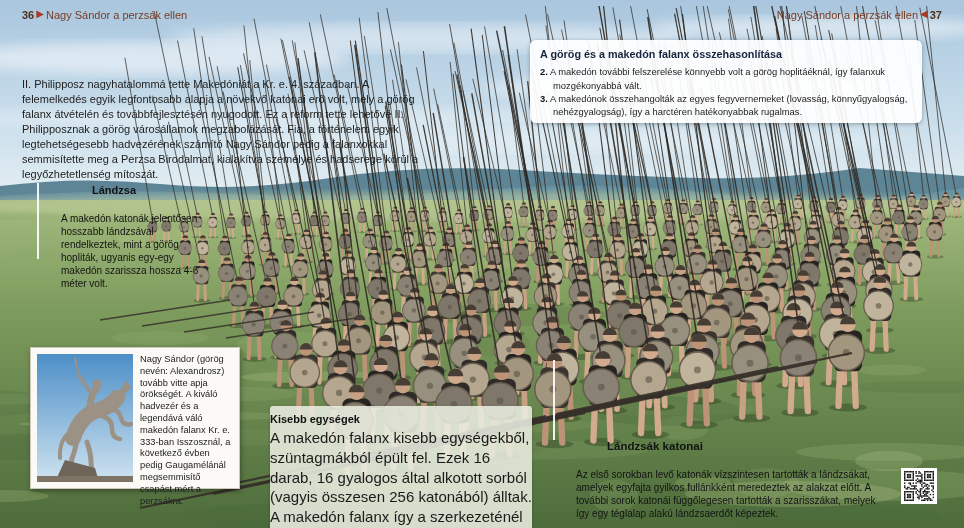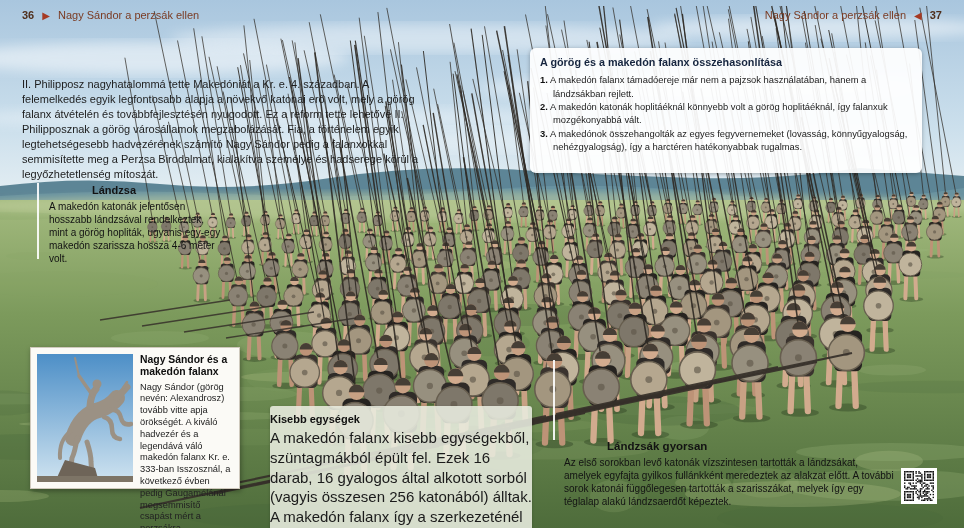--- a/index.html
+++ b/index.html
@@ -1,44 +1,44 @@
 <!DOCTYPE html>
 <html><head>
 <meta charset="utf-8">
 <style>
   html,body{margin:0;padding:0;background:#222;}
   .page{position:relative;width:964px;height:528px;overflow:hidden;
         font-family:"Liberation Sans",sans-serif;background:#9db579;}
   #scene{position:absolute;inset:0;}
   #scene svg{display:block;}
 
-  .header{position:absolute;top:9px;font-size:11px;color:#7a3b23;display:flex;align-items:flex-end;gap:8px;}
+  .header{position:absolute;top:9px;font-size:11px;color:#7a3b23;display:flex;align-items:flex-start;gap:2px;}
   .header .pgnum{font-weight:700;color:#50301d;}
   .header .tri{color:#a63a24;font-size:10px;line-height:1;}
   #header-left{left:22px;}
   #header-right{right:22px;}
 
   .page-title{position:absolute;top:33px;left:21px;margin:0;font-size:30px;font-weight:800;
               color:#0f0f0f;letter-spacing:-0.4px;}
   .intro{position:absolute;top:77px;left:22px;width:398px;font-size:11px;line-height:1.36;color:#1d1d1d;margin:0;}
 
   .cmp-box{position:absolute;top:40px;left:530px;width:372px;background:rgba(255,255,255,.93);
-           border-radius:6px;padding:7px 10px 20px;box-shadow:0 1px 4px rgba(0,0,0,.3);
-           font-size:9.4px;color:#222;line-height:1.42;margin-top:8px;}
+           border-radius:6px;padding:7px 10px 4px;box-shadow:0 1px 4px rgba(0,0,0,.3);
+           font-size:9.4px;color:#222;line-height:1.42;}
   .cmp-title{font-size:10.8px;font-weight:700;color:#16253f;margin:0 0 3px;}
   .cmp-item{padding-left:13px;text-indent:-13px;}
   .cmp-item b{color:#111;}
 
   .callout-line{position:absolute;width:2px;background:rgba(255,255,255,.9);}
   #line-landzsa{left:37px;top:183px;height:76px;}
   #line-erdeje{left:553px;top:360px;height:80px;}
 
   .callout{position:absolute;color:#131313;}
   .callout h4{font-size:11px;font-weight:700;margin:0 0 3px;padding-left:47px;}
-  .callout p{font-size:10px;margin:4px;line-height:1.3;}
+  .callout p{font-size:10px;margin:16px;line-height:1.3;}
   #co-landzsa{left:45px;top:184px;width:182px;}
   #co-erdeje{left:560px;top:440px;width:340px;}
   #co-erdeje h4{font-size:11.5px;}
 
   .ns-box{position:absolute;left:30px;top:347px;width:210px;height:142px;background:#fbfaf6;
           border:1px solid #cfc9bd;box-shadow:1px 2px 5px rgba(0,0,0,.35);
           padding:6px;display:flex;gap:7px;box-sizing:border-box;}
   .ns-img{width:96px;height:128px;flex:none;}
   .ns-text{font-size:9.3px;line-height:1.27;color:#222;}
   .ns-text h4{font-size:10.4px;margin:0 0 3px;line-height:1.18;color:#0e0e0e;}
@@ -2336,26 +2336,22 @@
     <span>Nagy Sándor a perzsák ellen</span>
     <span class="tri">◀</span>
     <span class="pgnum">37</span>
   </div>
 
   <p class="intro">II. Philipposz nagyhatalommá tette Makedóniát a Kr. e. 4. században. A felemelkedés egyik legfontosabb alapja a növekvő katonai erő volt, mely a görög falanx átvételén és továbbfejlesztésén nyugodott. Ez a reform tette lehetővé II. Philipposznak a görög városállamok megzabolázását. Fia, a történelem egyik legtehetségesebb hadvezérének számító Nagy Sándor pedig a falanxokkal semmisítette meg a Perzsa Birodalmat, kialakítva személye és hadserege körül a legyőzhetetlenség mítoszát.</p>
 
   <div class="cmp-box">
     <div class="cmp-title">A görög és a makedón falanx összehasonlítása</div>
     <div class="cmp-item">
-      <b>1.</b>
-      <span>A makedón falanx támadóereje már nem a pajzsok használatában, hanem a lándzsákban rejlett.</span>
-    </div>
-    <div class="cmp-item">
       <b>2.</b>
-      <span>A makedón katonák hoplitáéknál könnyebb volt a görög hoplitáéknál, így falanxuk mozgékonyabbá vált.</span>
+      <span>A makedón további felszerelése könnyebb volt a görög hoplitáéknál, így falanxuk mozgékonyabbá vált.</span>
     </div>
     <div class="cmp-item">
       <b>3.</b>
       <span>A makedónok összehangolták az egyes fegyvernemeket (lovasság, könnyűgyalogság, nehézgyalogság), így a harctéren hatékonyabbak rugalmas.</span>
     </div>
   </div>
 
   <div class="callout-line" id="line-landzsa"></div>
   <div class="callout" id="co-landzsa">
     <h4>Lándzsa</h4>
@@ -2382,33 +2378,32 @@
         <path d="M33,78 q-11,8 -10,26" stroke-width="4"></path>
         <path d="M53,52 q1,-12 6,-17" stroke-width="7"></path>
         <path d="M56,42 L42,22" stroke-width="3.5"></path>
         <path d="M42,22 L38,4" stroke-width="2"></path>
       </g>
       <circle cx="60" cy="30" r="4.5" fill="#9b9184"></circle>
       <path d="M18,128 L28,106 L58,114 L62,128 Z" fill="#6e6458"></path>
       <rect y="122" width="96" height="6" fill="#7d7466"></rect>
     </svg>
     <div class="ns-text">
-      <h4>Nagy Sándor és a makedón falanx</h4>
       <p>Nagy Sándor (görög nevén: Alexandrosz) tovább vitte apja örökségét. A kiváló hadvezér és a legendává váló makedón falanx Kr. e. 333-ban Isszosznál, a következő évben pedig Gaugamélánál megsemmisítő csapást mért a perzsákra.</p>
     </div>
   </div>
 
   <div class="kisebb">
     <h4>Kisebb egységek</h4>
     <p>A makedón falanx kisebb egységekből, szüntagmákból épült fel. Ezek 16 darab, 16 gyalogos által alkotott sorból (vagyis összesen 256 katonából) álltak. A makedón falanx így a szerkezeténél fogva rendkívül rugalmas harctéri alakzat volt. Szükség esetén gyorsan tudta változtatni az alakját.</p>
   </div>
 
   <div class="callout-line" id="line-erdeje"></div>
   <div class="callout" id="co-erdeje">
-    <h4>Lándzsák gyorsan</h4>
+    <h4>Lándzsák katonai</h4>
     <p>Az első sorokban levő katonák vízszintesen tartották a lándzsákat, amelyek egyfajta gyilkos fullánkként meredeztek az alakzat előtt. A további sorok katonái függőlegesen tartották a szarisszákat, melyek így egy téglalap alakú lándzsaerdőt képeztek.</p>
   </div>
 
   <svg id="qr" aria-hidden="true" viewBox="0 0 36 36">
       <rect width="36" height="36" fill="#ffffff"></rect>
       <rect x="14.43" y="3.00" width="1.43" height="1.43" fill="#111"></rect>
       <rect x="17.29" y="3.00" width="1.43" height="1.43" fill="#111"></rect>
       <rect x="14.43" y="4.43" width="1.43" height="1.43" fill="#111"></rect>
       <rect x="17.29" y="4.43" width="1.43" height="1.43" fill="#111"></rect>
       <rect x="18.71" y="4.43" width="1.43" height="1.43" fill="#111"></rect>

